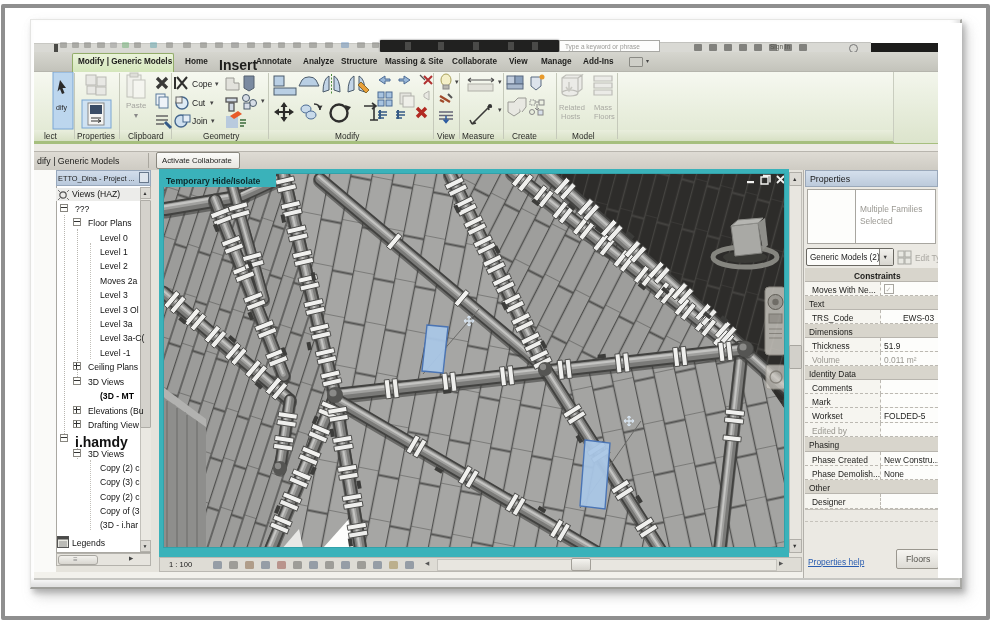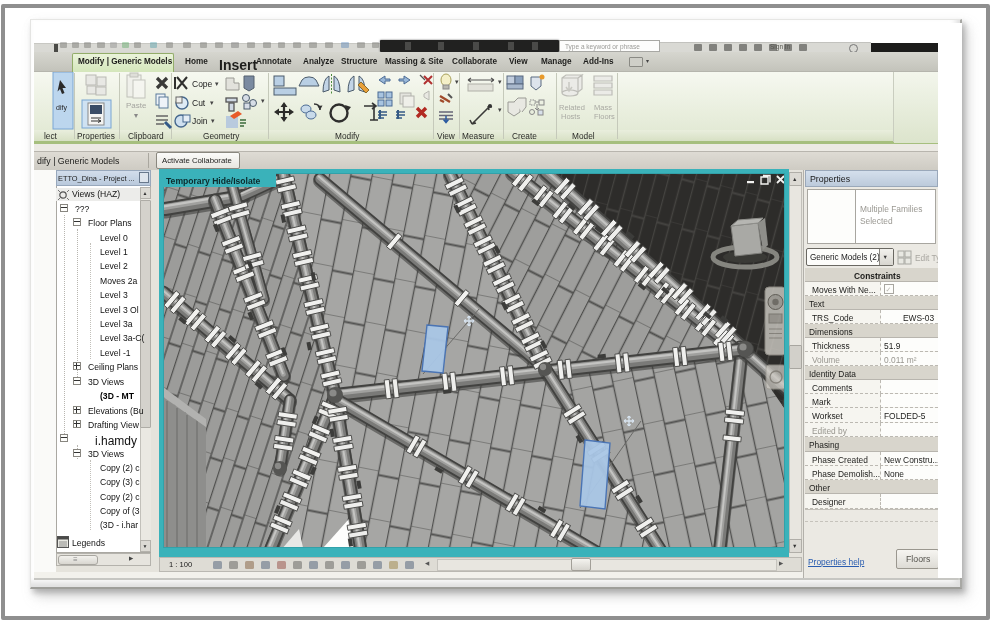--- a/index.html
+++ b/index.html
@@ -325,21 +325,21 @@
     <div class="abs" style="left:73px;top:406px;width:8px;height:8px;background:#fdfdfb;border:1px solid #888680;"></div>
     <div class="t" style="left:74.2px;top:409.2px;width:5.6px;height:1.2px;background:#333;"></div>
     <div class="t" style="left:76.2px;top:407.2px;width:1.2px;height:5.6px;background:#333;"></div>
     <div class="t" style="left:88px;top:407px;font-size:8.6px;color:#111;font-weight:400;">Elevations (Bu</div>
     <div class="abs" style="left:73px;top:420px;width:8px;height:8px;background:#fdfdfb;border:1px solid #888680;"></div>
     <div class="t" style="left:74.2px;top:423.2px;width:5.6px;height:1.2px;background:#333;"></div>
     <div class="t" style="left:76.2px;top:421.2px;width:1.2px;height:5.6px;background:#333;"></div>
     <div class="t" style="left:88px;top:421px;font-size:8.6px;color:#111;font-weight:400;">Drafting View</div>
     <div class="abs" style="left:60px;top:434px;width:8px;height:8px;background:#fdfdfb;border:1px solid #888680;"></div>
     <div class="t" style="left:61.2px;top:437.2px;width:5.6px;height:1.2px;background:#333;"></div>
-    <div class="t" style="left:75px;top:435px;font-size:12px;color:#111;font-weight:400;margin-left:20px;">i.hamdy</div>
+    <div class="t" style="left:75px;top:435px;font-size:14px;color:#111;font-weight:700;">i.hamdy</div>
     <div class="abs" style="left:73px;top:449px;width:8px;height:8px;background:#fdfdfb;border:1px solid #888680;"></div>
     <div class="t" style="left:74.2px;top:452.2px;width:5.6px;height:1.2px;background:#333;"></div>
     <div class="t" style="left:88px;top:450px;font-size:8.6px;color:#111;font-weight:400;">3D Views</div>
     <div class="t" style="left:100px;top:464px;font-size:8.6px;color:#111;font-weight:400;">Copy (2) c</div>
     <div class="t" style="left:100px;top:478px;font-size:8.6px;color:#111;font-weight:400;">Copy (3) c</div>
     <div class="t" style="left:100px;top:493px;font-size:8.6px;color:#111;font-weight:400;">Copy (2) c</div>
     <div class="t" style="left:100px;top:507px;font-size:8.6px;color:#111;font-weight:400;">Copy of (3</div>
     <div class="t" style="left:100px;top:521px;font-size:8.6px;color:#111;font-weight:400;">(3D - i.har</div>
     <svg class="abs" style="left:57px;top:536px" width="12" height="12">
 <rect x="0.5" y="0.5" width="11" height="11" fill="#e8e8e2" stroke="#555"></rect>

